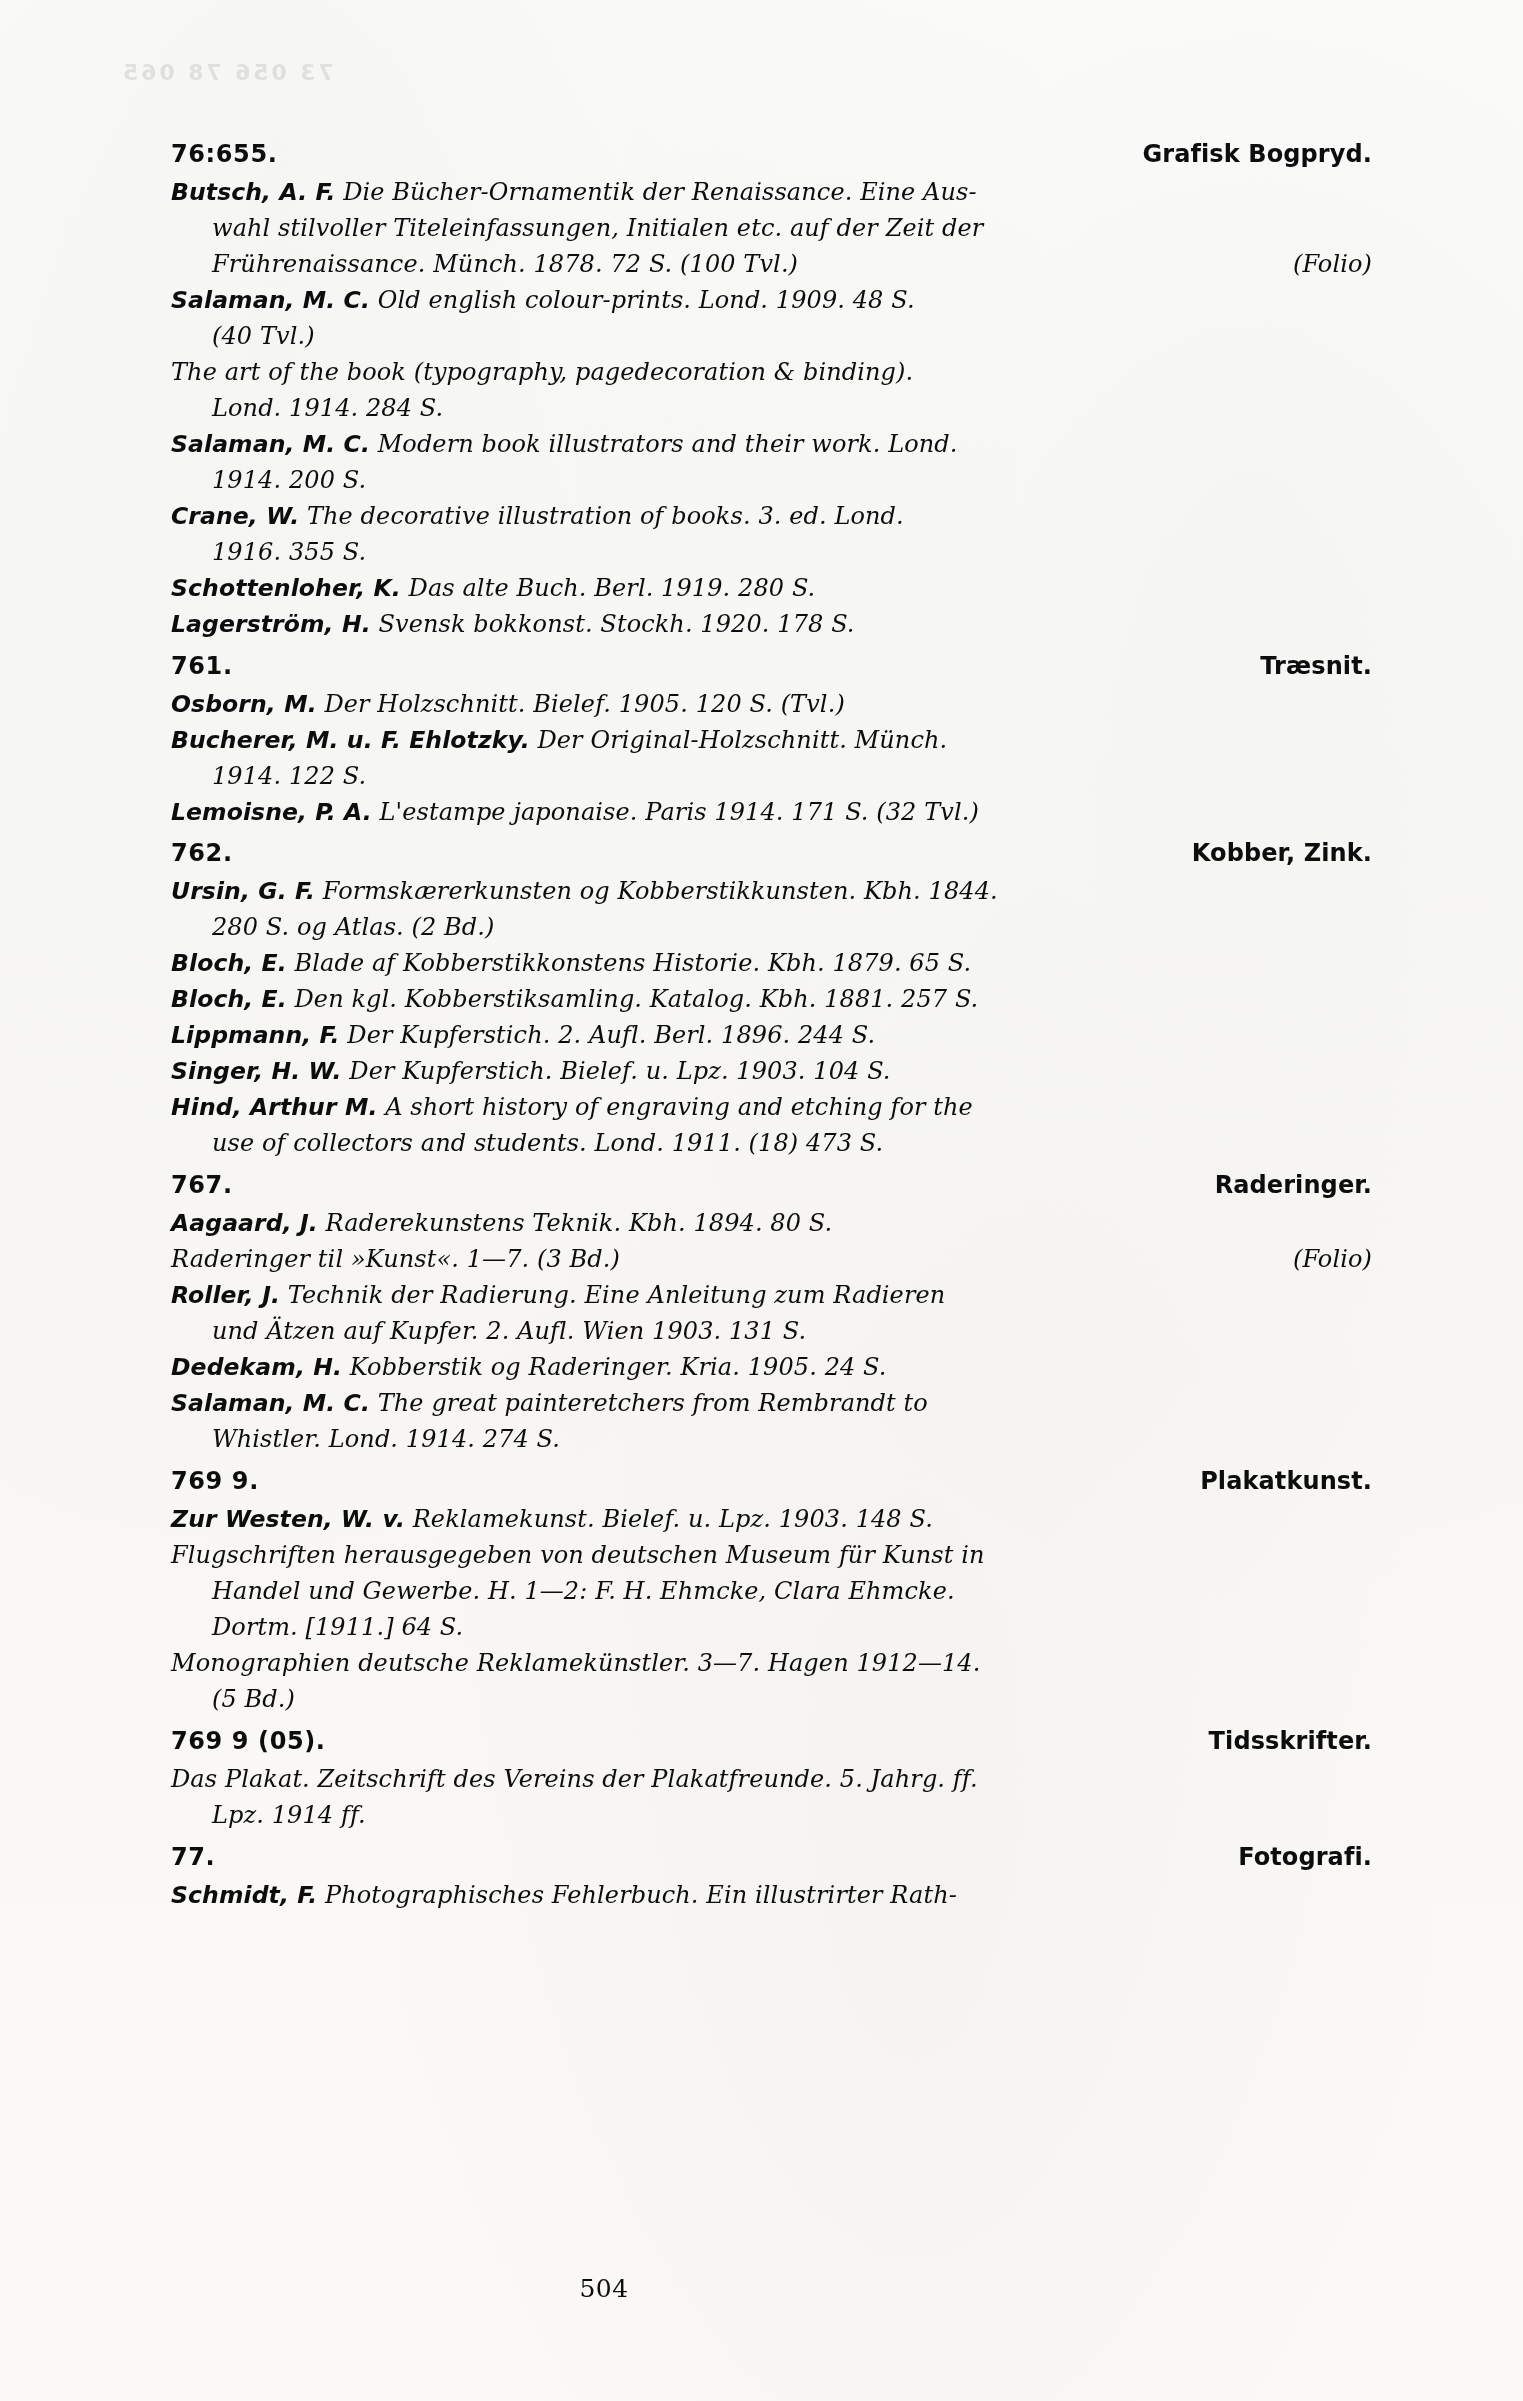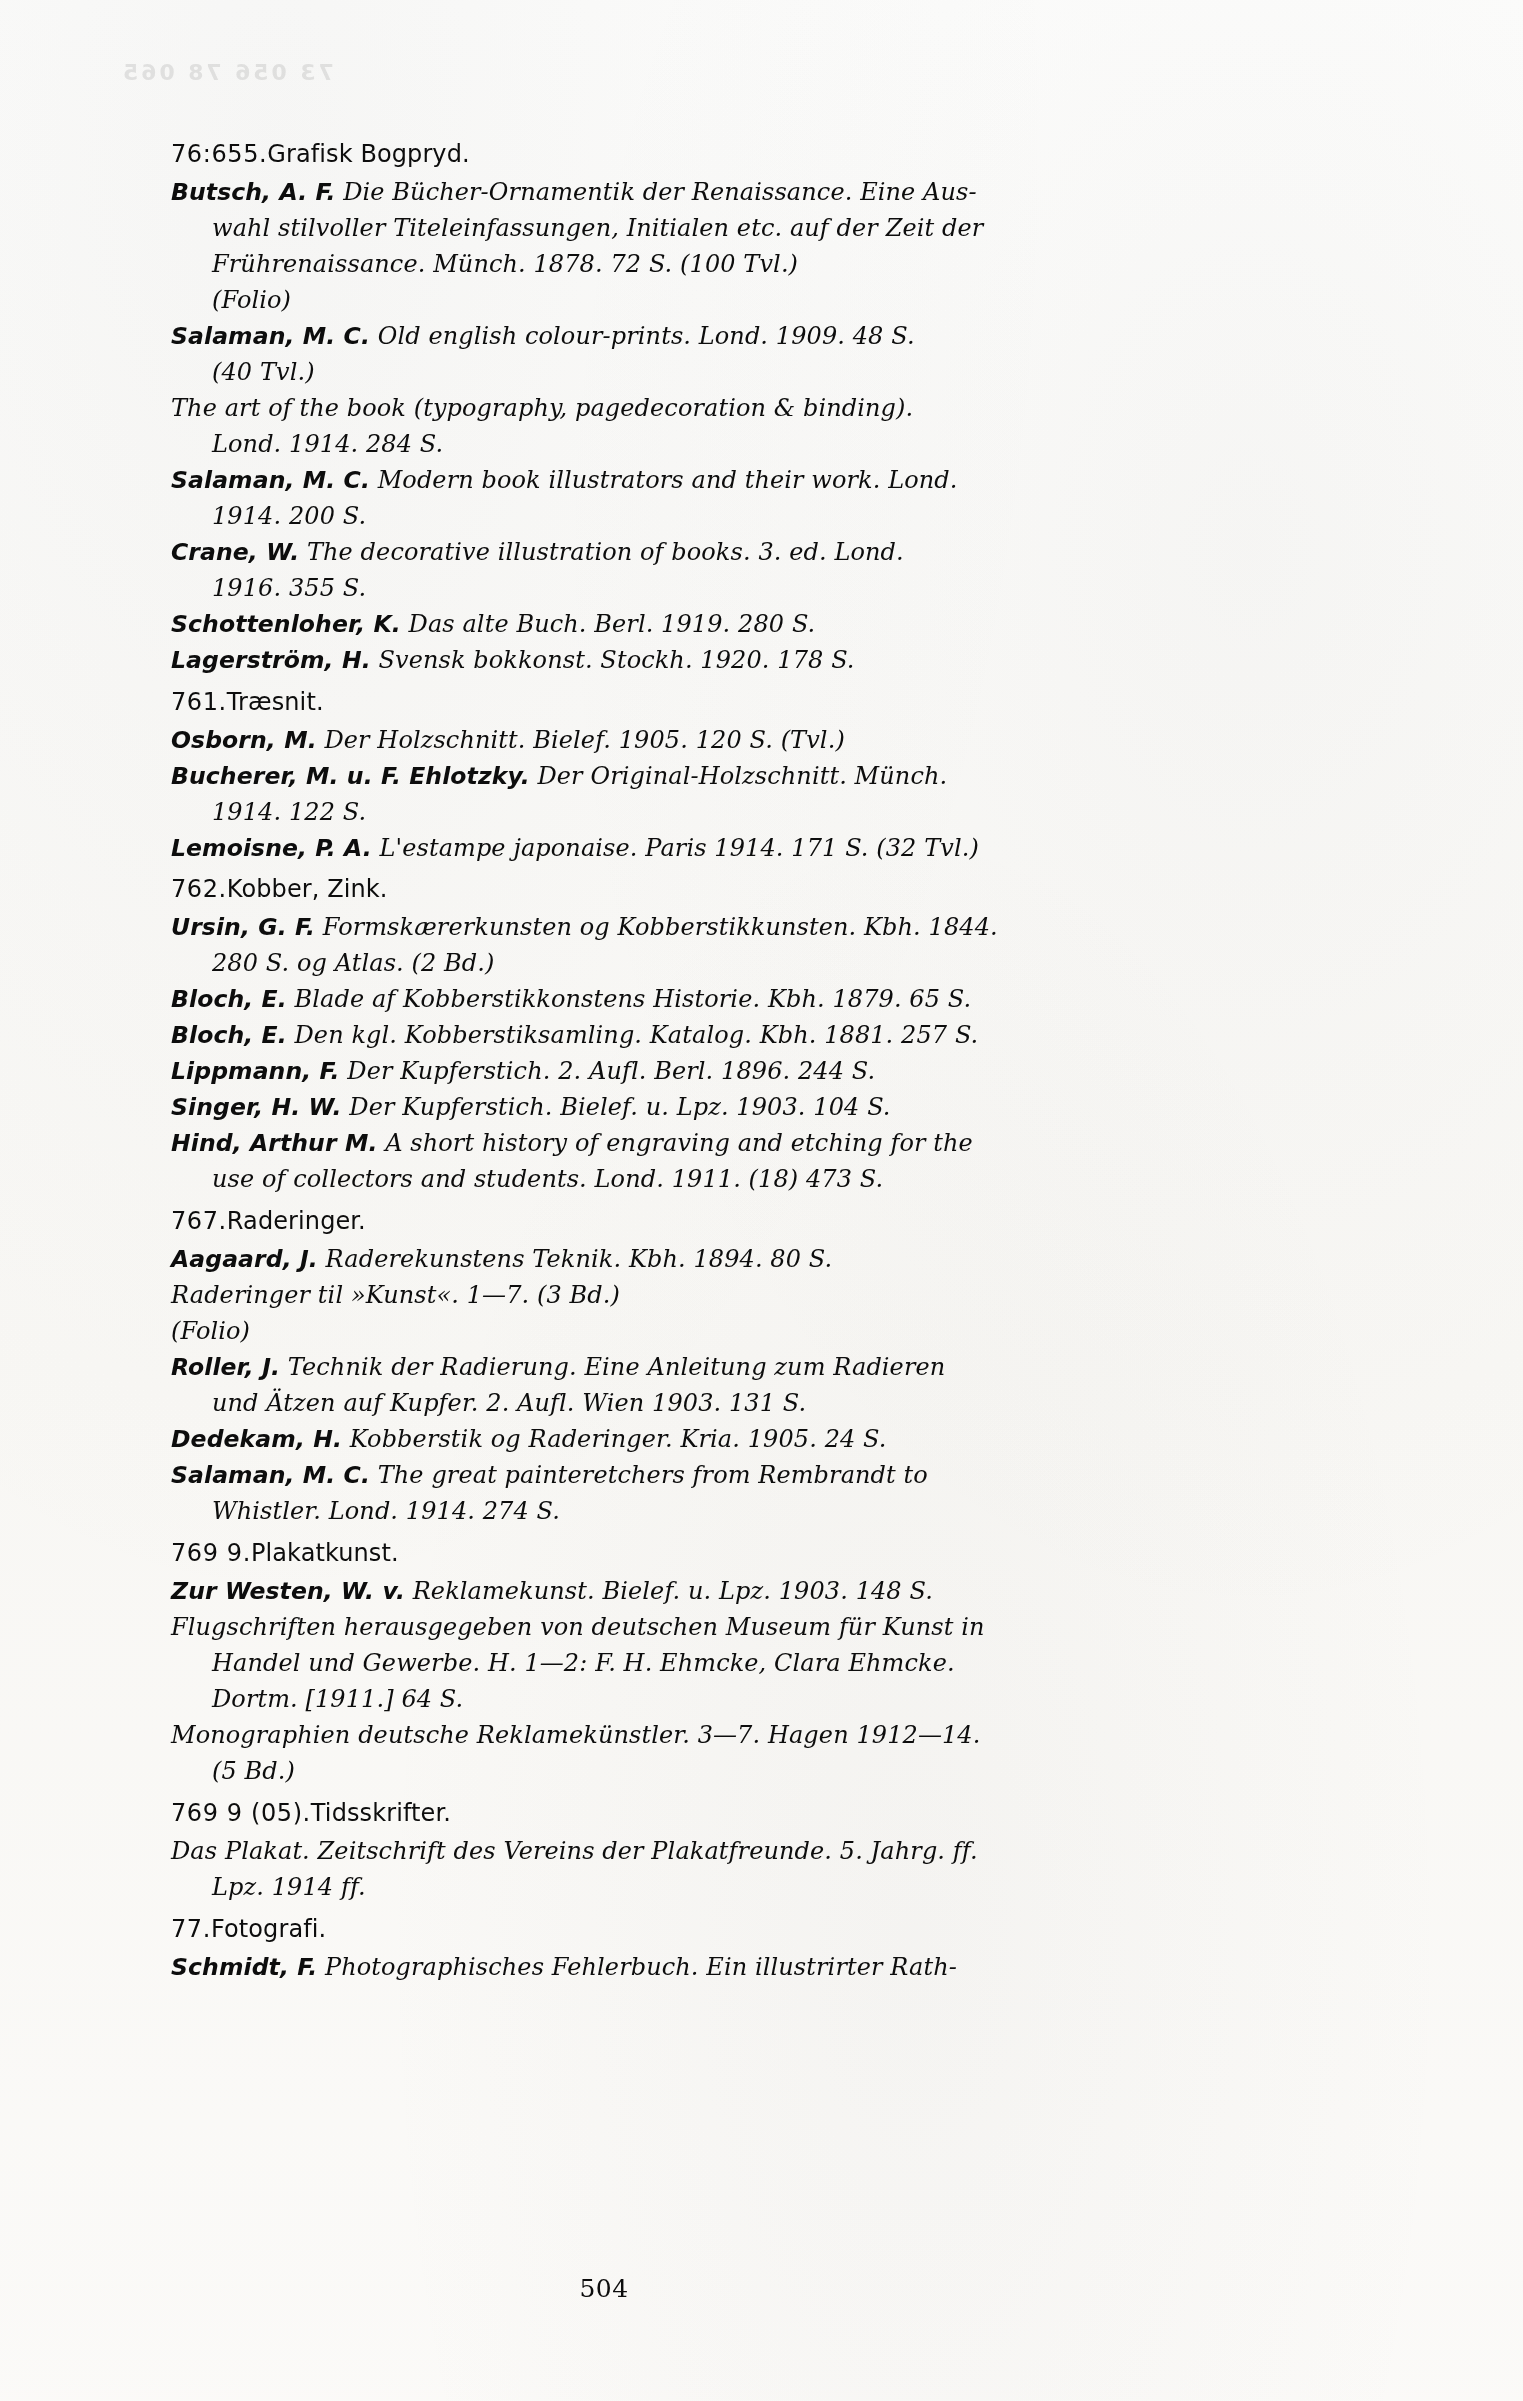--- a/index.html
+++ b/index.html
@@ -43,40 +43,40 @@
     font-size: 24px;
     line-height: 36px;
     letter-spacing: 0.1px;
     white-space: pre-wrap;
     font-family: "DejaVu Serif", serif;
     font-style: italic;
   }
   
   .section-head {
     display: flex;
+    justify-content: space-between;
     align-items: baseline;
     font-family: "DejaVu Sans", sans-serif;
-    font-weight: normal;
+    font-weight: bold;
     font-size: 24px;
     line-height: 39px;
     margin-top: 4.8px;
   }
   .section-head .num { letter-spacing: 0.6px; }
   .section-head .subj { letter-spacing: 0.1px; }
   .entry { font-family: "DejaVu Serif", serif; }
   .entry .au {
     font-family: "DejaVu Sans", sans-serif;
     font-weight: bold;
     font-size: 23.5px;
   }
   .indent { padding-left: 41px; }
   .folio-line {
     display: flex;
     justify-content: space-between;
-    flex-direction: column;
   }
   .page-number {
     position: absolute;
     left: 0;
     top: 2274px;
     width: 1208px;
     text-align: center;
     font-family: "DejaVu Serif", serif;
     font-size: 25px;
     letter-spacing: 0.5px;

